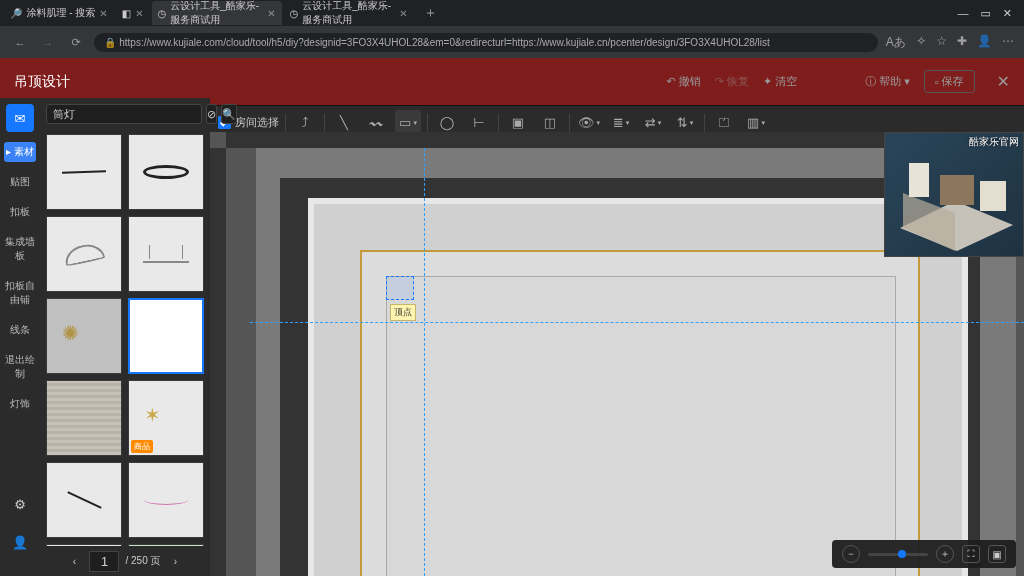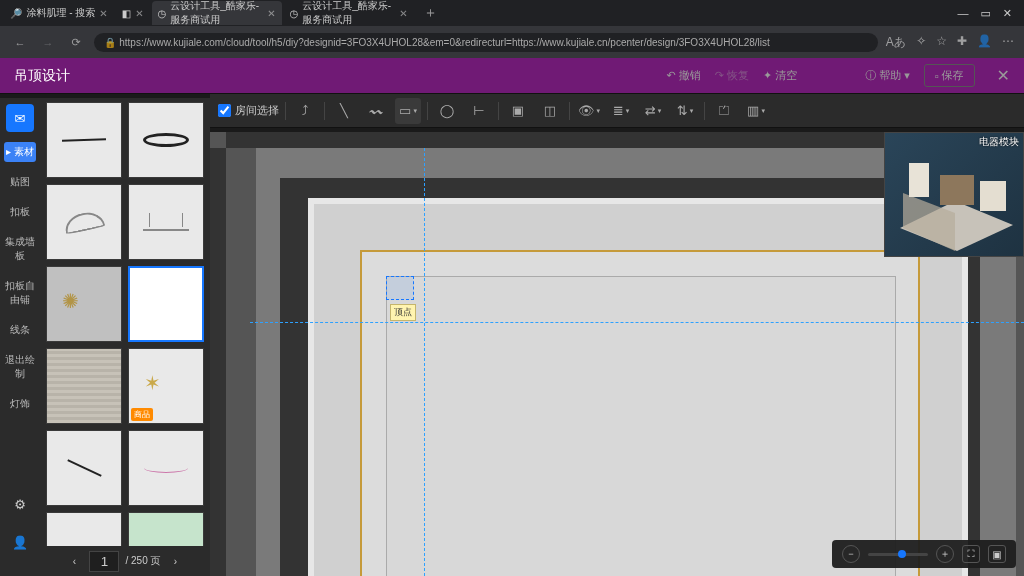--- a/index.html
+++ b/index.html
@@ -12,21 +12,21 @@
 .tab-close { font-size:10px; opacity:.6; }
 .tab-add { padding:0 8px; font-size:14px; opacity:.7; cursor:pointer; }
 .win-controls { margin-left:auto; display:flex; gap:12px; padding-right:8px; font-size:11px; }
 
 .addr { height:32px; background:#35363a; display:flex; align-items:center; gap:8px; padding:0 10px; font-size:11px; }
 .addr-btn { width:20px; text-align:center; opacity:.7; cursor:pointer; }
 .addr-url { flex:1; background:#202124; border-radius:12px; padding:4px 10px; font-size:10px; color:#aaa; white-space:nowrap; overflow:hidden; }
 .addr-icons { display:flex; gap:10px; font-size:12px; opacity:.7; }
 
 
-.apphdr { height:36px; background:#701a75; display:flex; align-items:center; padding:0 14px; border-bottom:1px solid #111; }
+.apphdr { height:48px; background:#7f1d1d; display:flex; align-items:center; padding:0 14px; border-bottom:1px solid #111; }
 .apptitle { font-size:14px; color:#fff; font-weight:500; }
 .hdr-actions { margin-left:auto; display:flex; align-items:center; gap:14px; font-size:11px; color:#999; }
 .hdr-actions span { cursor:pointer; display:flex; align-items:center; gap:3px; }
 .hdr-save { border:1px solid #555; padding:3px 10px; border-radius:3px; }
 .hdr-close { font-size:16px; padding-left:8px; }
 
 
 .toolbar { height:34px; background:#2b2b2b; display:flex; align-items:center; padding:0 8px; gap:6px; border-bottom:1px solid #111; margin-left:210px; }
 .tool-check { display:flex; align-items:center; gap:4px; }
 .tool-check input { accent-color:#1677ff; }
@@ -198,20 +198,25 @@
   <div class="rail-label">线条</div>
   <div class="rail-label">退出绘制</div>
   <div class="rail-label">灯饰</div>
   <div style="flex:1"></div>
   <div class="rail-icon">⚙</div>
   <div class="rail-icon">👤</div>
   <div style="height:10px"></div>
 </div>
 
 <div class="panel">
+  <div class="panel-search">
+    <input value="筒灯" style="">
+    <div class="sbtn">⊘</div>
+    <div class="sbtn">🔍</div>
+  </div>
   <div class="grid">
     <div class="thumb">
         <div class="th-line"></div>
       </div>
     <div class="thumb">
         <div class="th-ring"></div>
       </div>
     <div class="thumb">
         <div class="th-knot"></div>
       </div>
@@ -255,21 +260,21 @@
     <div class="band"></div>
     <div class="inner"></div>
     <div class="guide-h"></div>
     <div class="guide-v"></div>
     <div class="snap"></div>
     <div class="label">顶点</div>
   </div>
 </div>
 
 <div class="minimap">
-  <div class="minimap-title">电器模块</div>
+  <div class="minimap-title">酷家乐官网</div>
   <svg width="140" height="125" viewBox="0 0 140 125">
     <polygon points="15,95 70,68 128,92 72,118" fill="#d9d2c5" opacity=".9"></polygon>
     <polygon points="18,60 18,95 70,118 70,80" fill="#b7ad9b" opacity=".7"></polygon>
     <rect x="24" y="30" width="20" height="34" fill="#e8e3d7"></rect>
     <rect x="55" y="42" width="34" height="30" fill="#8d775c"></rect>
     <rect x="95" y="48" width="26" height="30" fill="#e4ded1"></rect>
   </svg>
 </div>
 
 <div class="zoom">

